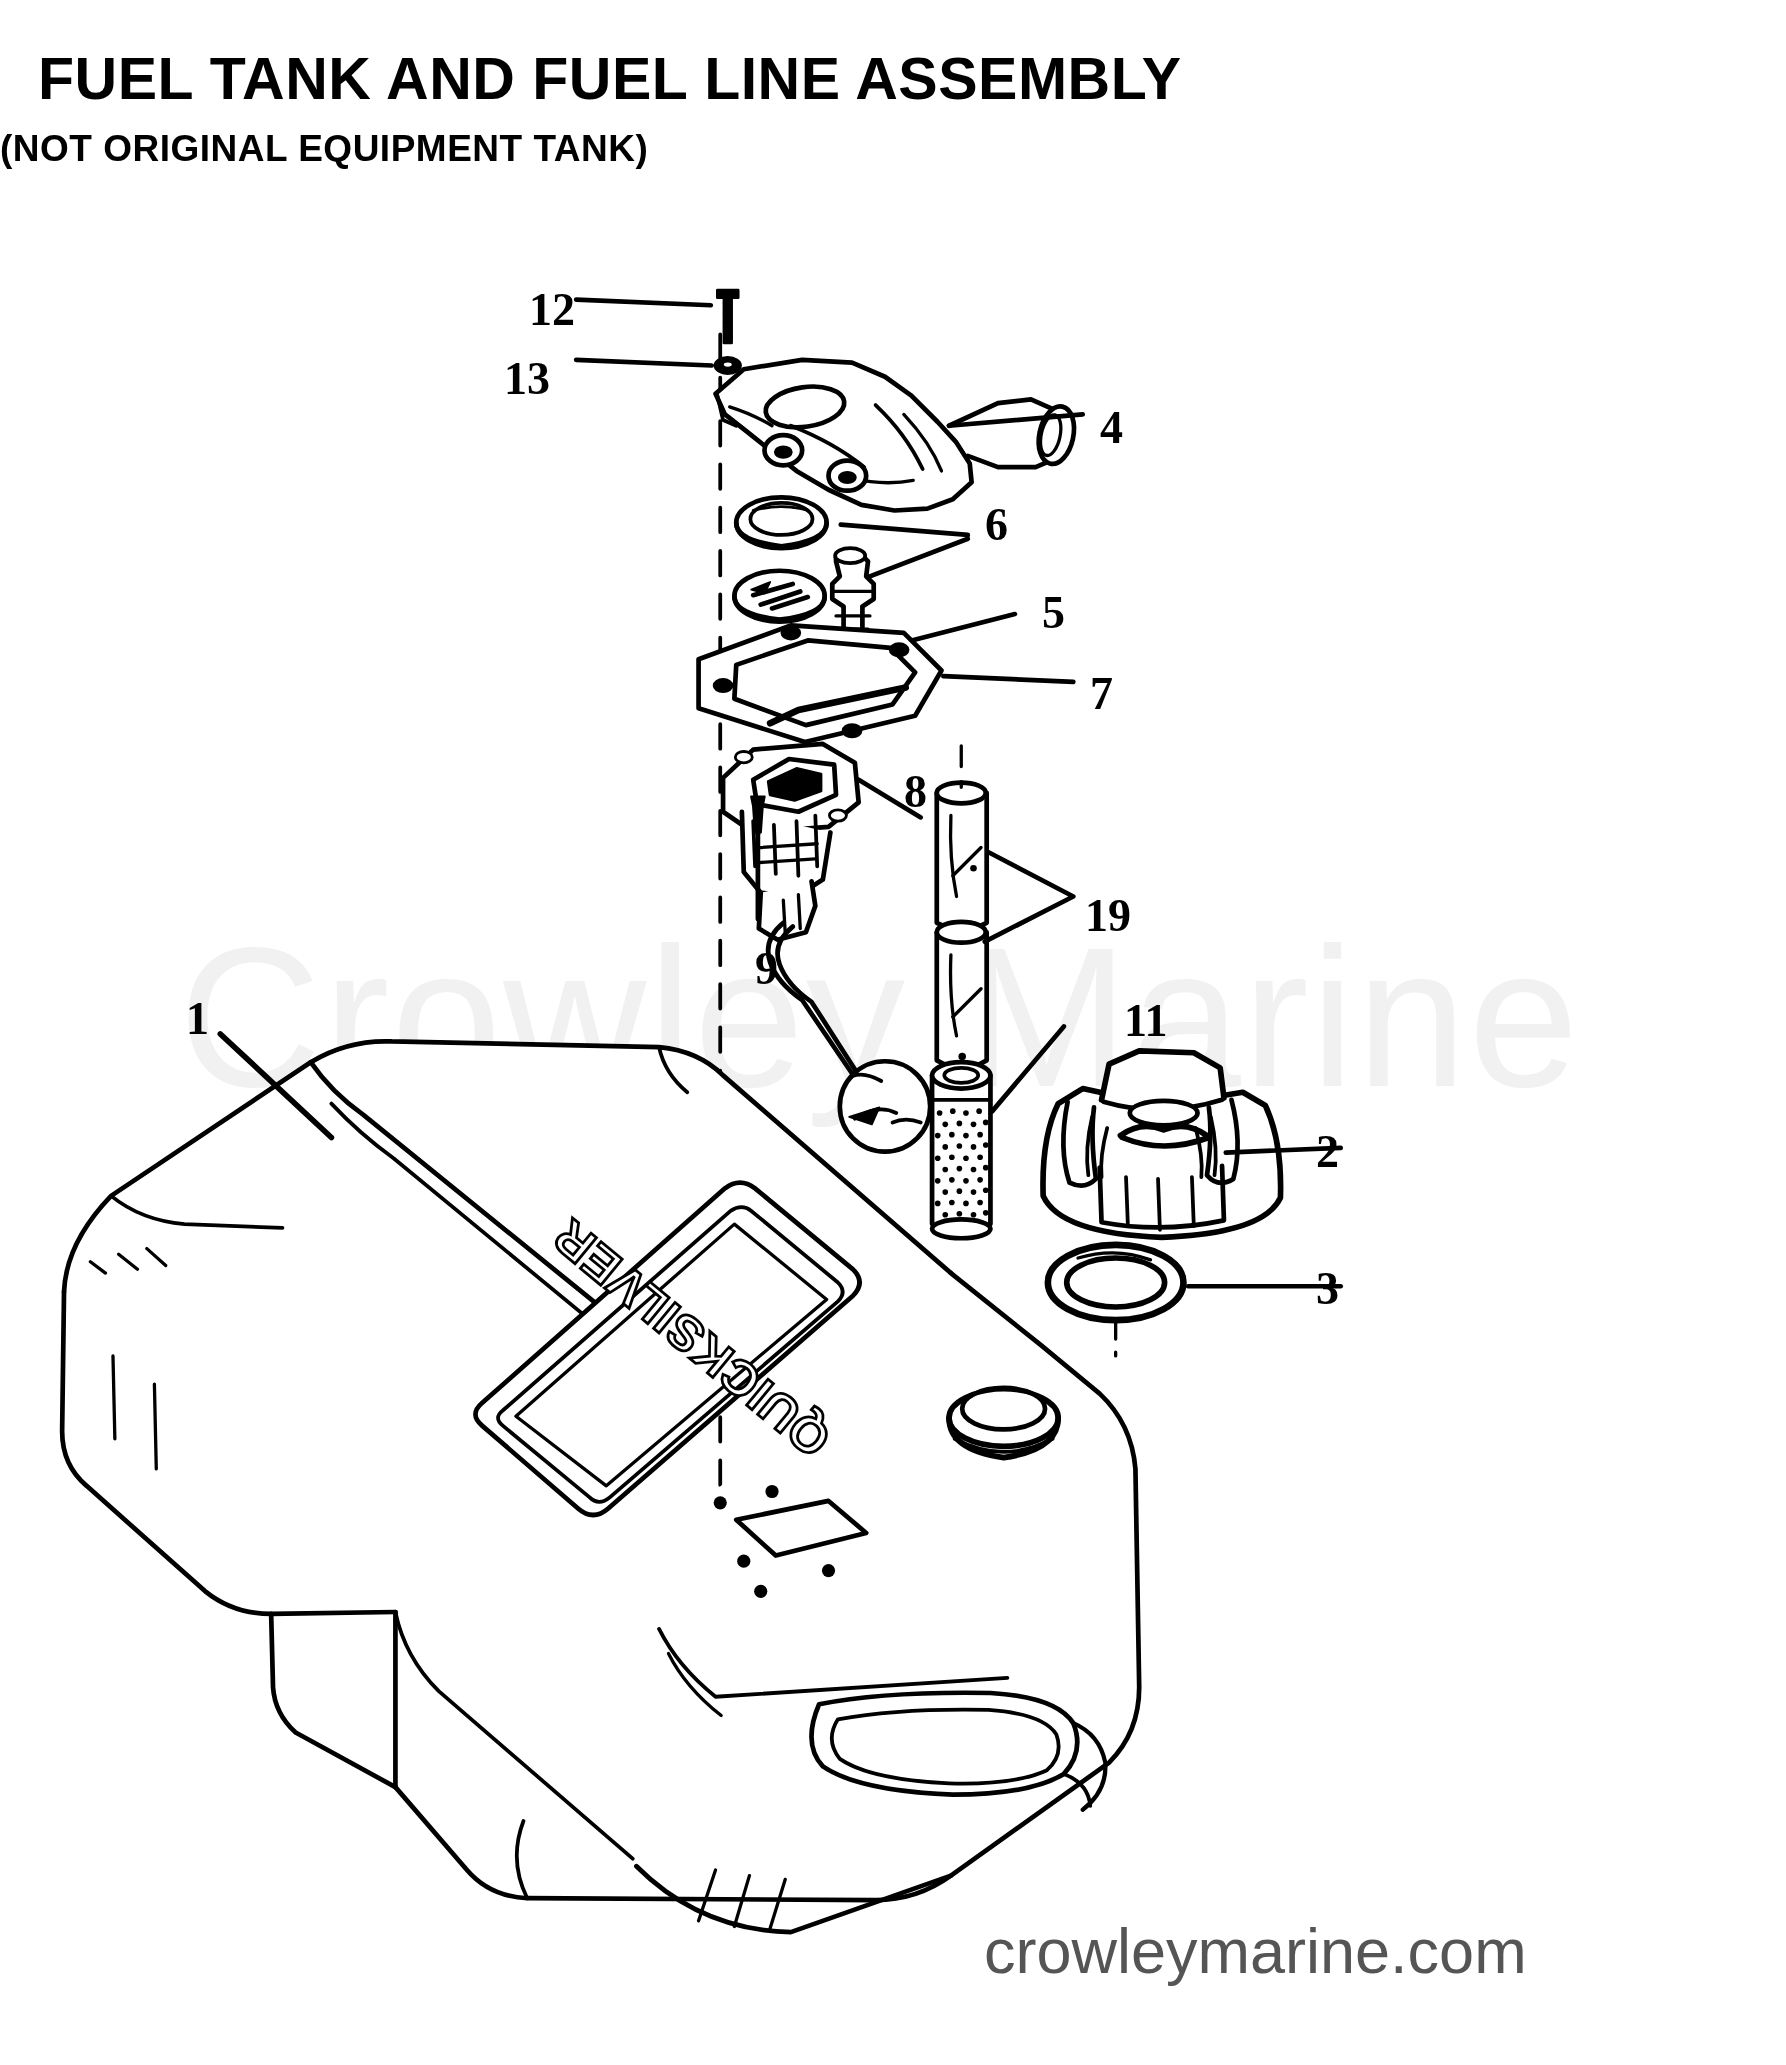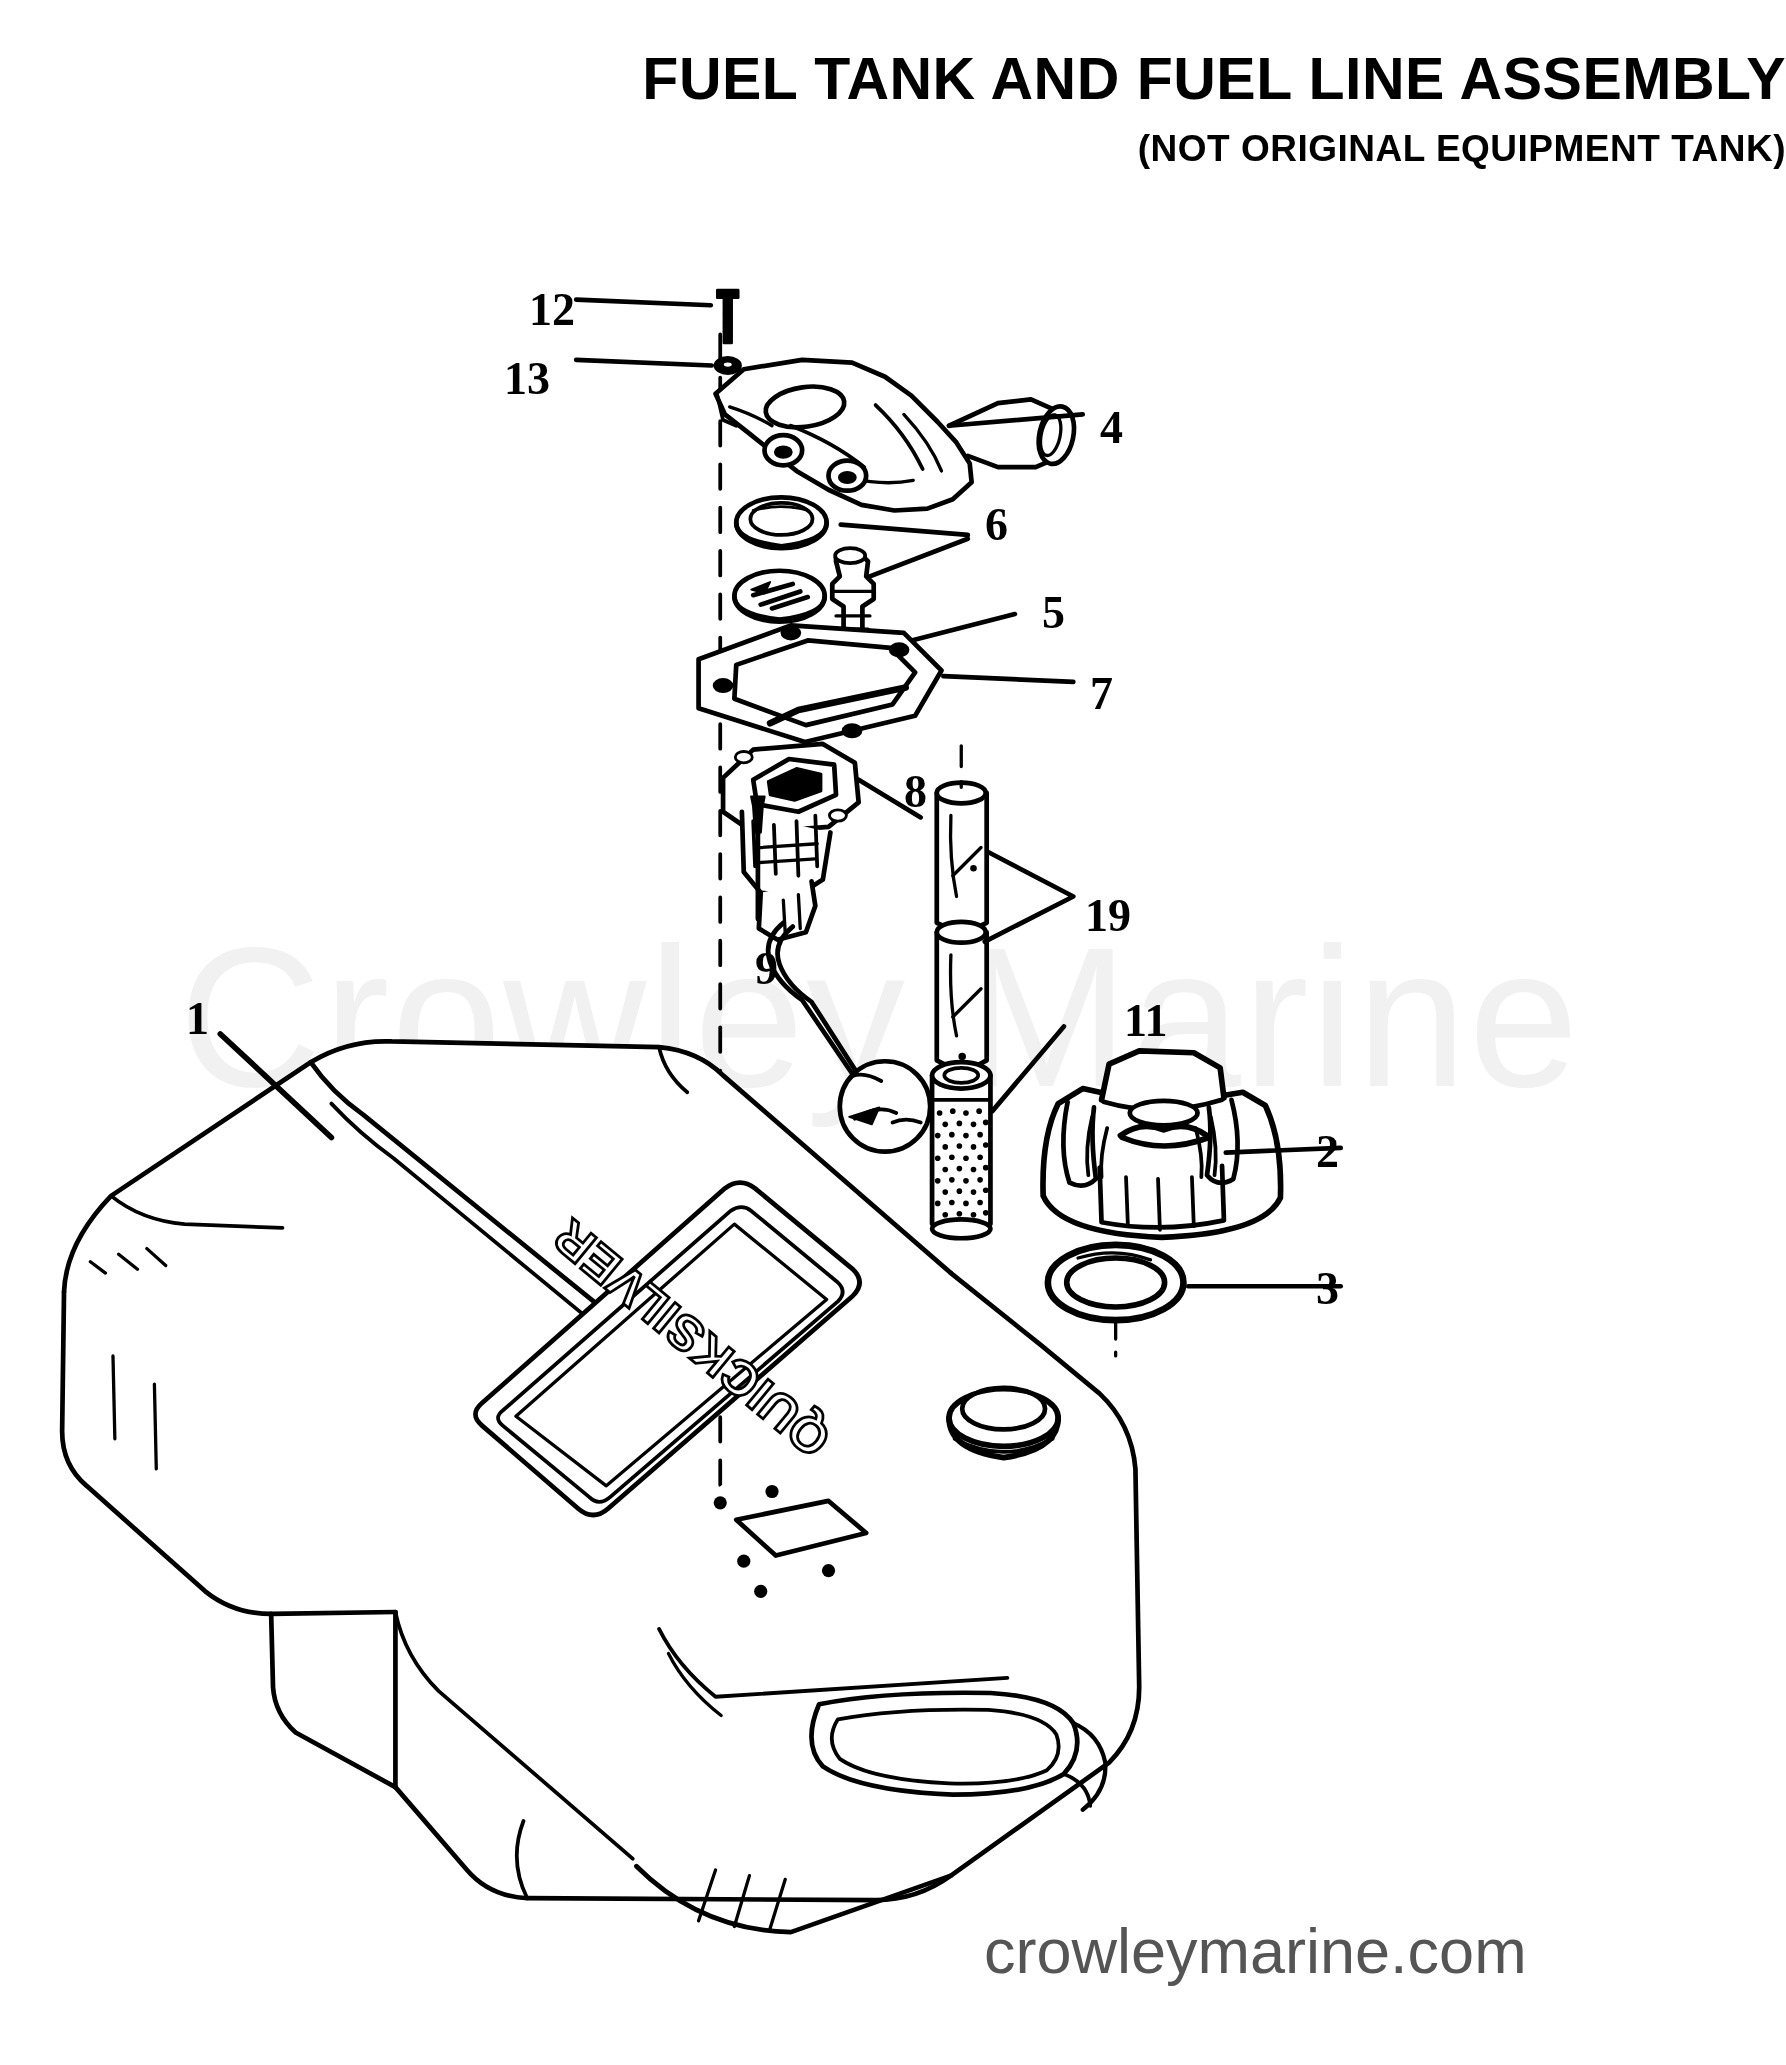--- a/index.html
+++ b/index.html
@@ -17,21 +17,21 @@
     background: #ffffff;
     overflow: hidden;
   }
 
   
   #title-block {
     position: absolute;
     top: 49px;
     left: 0;
     width: 1786px;
-    text-align: right;
+    text-align: left;
   }
   #main-title {
     font-family: "Liberation Sans", sans-serif;
     font-weight: bold;
     font-size: 59px;
     letter-spacing: 0.5px;
     color: #000000;
     line-height: 1.05;
     margin: 0;
     padding-left: 38px;

